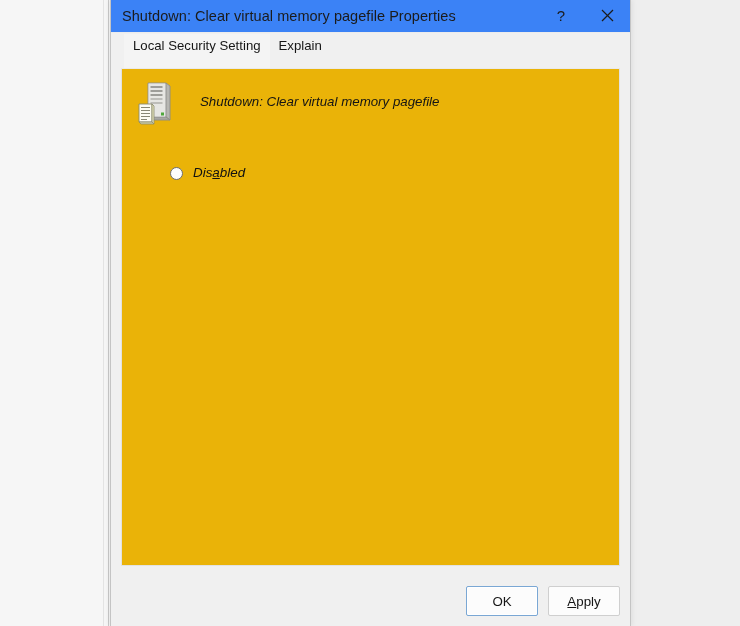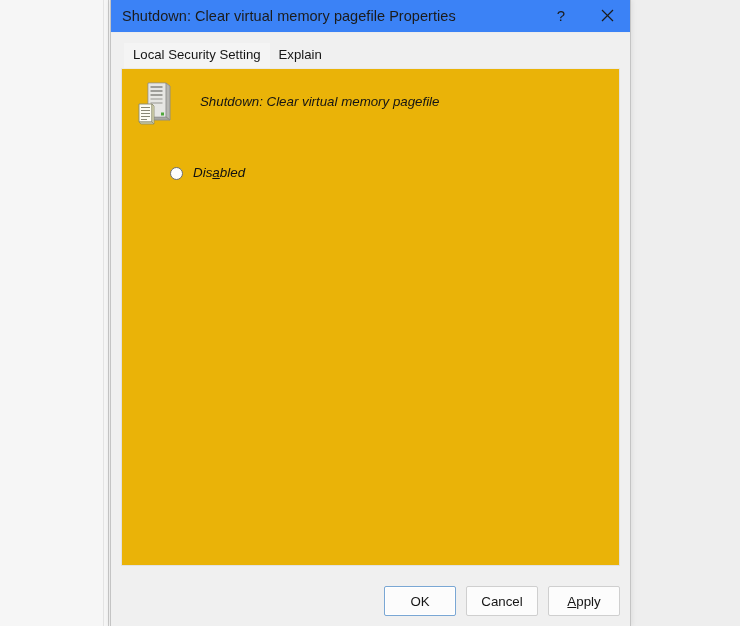--- a/index.html
+++ b/index.html
@@ -101,21 +101,20 @@
   }
   .caption-btn.help { font-size: 15px; }
   .caption-btn svg { display: block; }
 
   
   .tabstrip {
     flex: 0 0 auto;
     height: 35px;
     background: #f0f0f0;
     display: flex;
-    align-items: flex-end;
     padding-left: 13px;
     box-sizing: border-box;
   }
   .tab {
     font-size: 13.2px;
     color: #161616;
     padding: 4px 9px 7px 9px;
     white-space: nowrap;
     cursor: default;
     user-select: none;
@@ -325,17 +324,16 @@
           <span class="radio-label">Dis<span class="accel">a</span>bled</span>
         </div>
 
       </div>
 
     </div>
   </div>
 
   <div class="footer">
     <div class="btn default">OK</div>
-    <div class="btn">Cancel</div>
     <div class="btn"><span class="accel">A</span>pply</div>
   </div>
 
 </div>
 
 </body></html>

